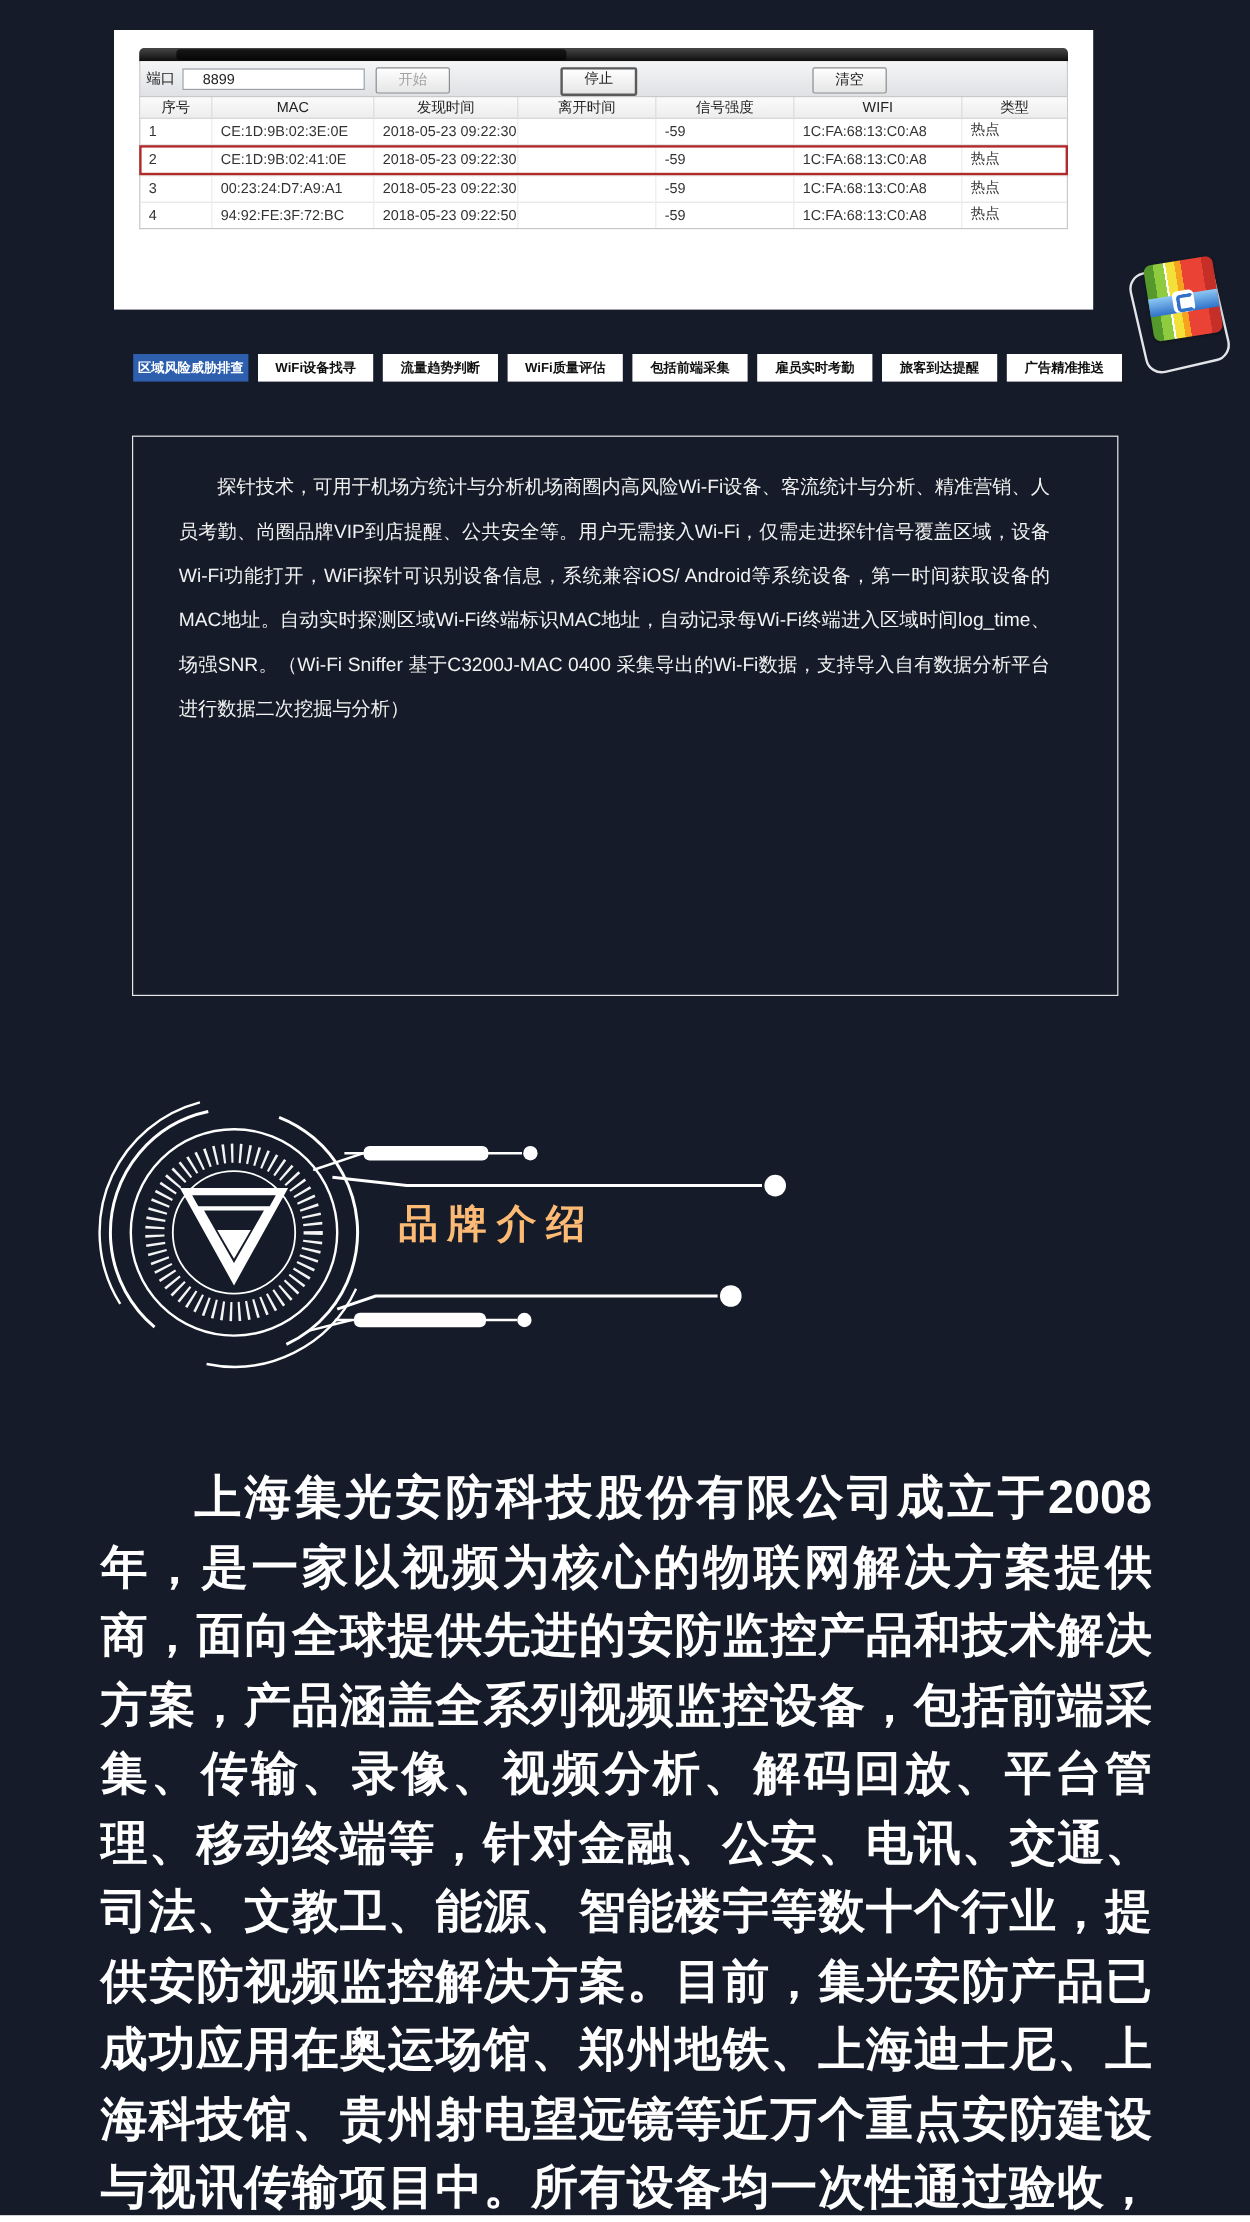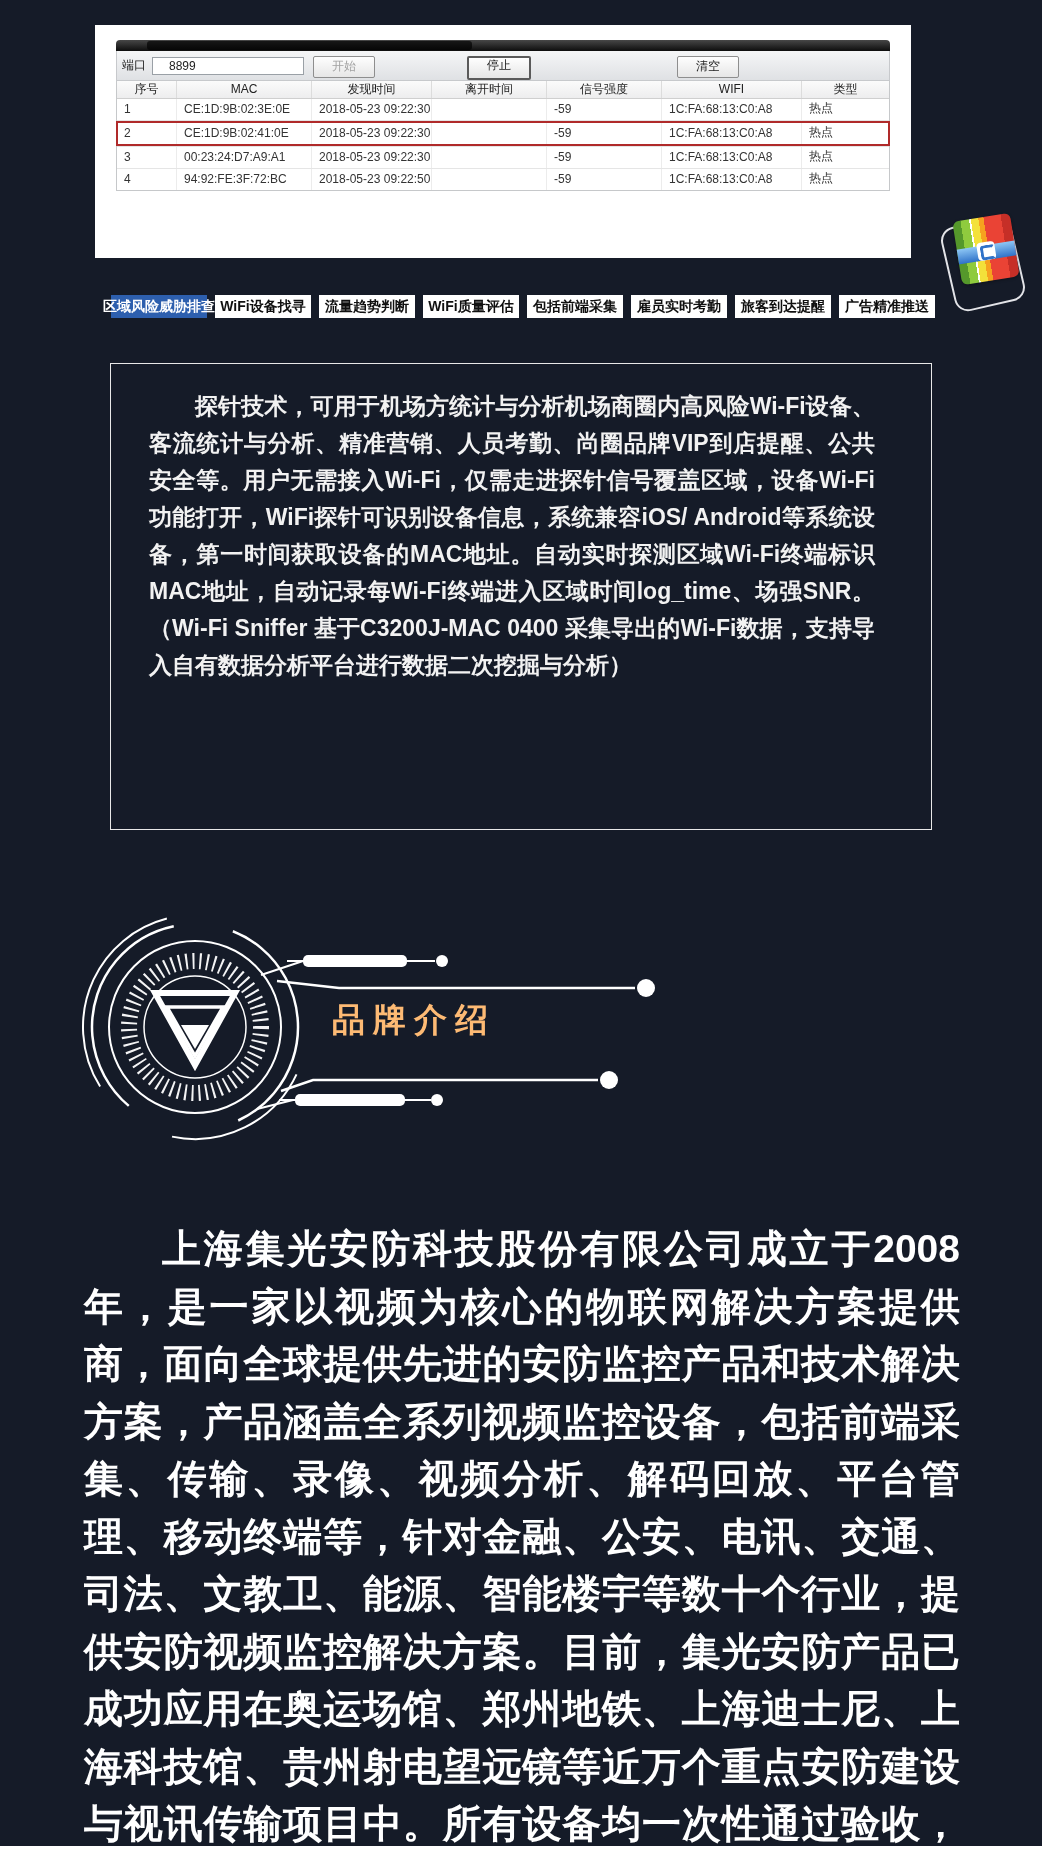--- a/index.html
+++ b/index.html
@@ -60,31 +60,31 @@
     box-shadow:0 1px 3px rgba(0,0,0,.35);
   }
   .sticker .band{position:absolute;left:-2px;right:-2px;top:44%;height:15px;background:linear-gradient(180deg,#8ec7f5,#2f72c8);}
   .sticker .chip{position:absolute;left:50%;top:46%;width:18px;height:18px;margin-left:-9px;margin-top:-4px;background:#fff;border-radius:4px;}
   .sticker .chip .g{position:absolute;left:3px;top:3px;width:9px;height:9px;border:3px solid #2f72c8;border-radius:4px;border-right-color:transparent;}
 
   
   .tabs{position:absolute;left:111px;top:295px;display:flex;gap:8px;}
   .tab{
     width:96px;height:23px;background:#ffffff;color:#101010;
-    font-size:14px;font-weight:bold;display:flex;align-items:center;justify-content:center;
+    font-size:11px;font-weight:bold;display:flex;align-items:center;justify-content:center;
     white-space:nowrap;letter-spacing:0;
   }
   .tab.active{background:#2d5fae;color:#ffffff;}
 
   
   .adv-box{position:absolute;left:110px;top:363px;width:822px;height:467px;border:1px solid #e8e8e8;box-sizing:border-box;}
   .adv-title{margin-top:30px;text-align:center;color:#ffffff;font-size:27px;font-weight:bold;letter-spacing:1px;}
   .adv-body{
-    margin:24px 56px 0 38px;color:#f2f2f2;font-size:23px;line-height:37px;
-    text-align:justify;text-indent:2em;font-weight:700;
+    margin:24px 56px 0 38px;color:#f2f2f2;font-size:16px;line-height:37px;
+    text-align:justify;text-indent:2em;font-weight:400;
   }
 
   
   .brand-svg{position:absolute;left:55px;top:885px;}
   .brand-heading{
     position:absolute;left:332px;top:998px;color:#fdba74;
     font-size:33px;font-weight:bold;letter-spacing:8px;white-space:nowrap;
   }
 
   

